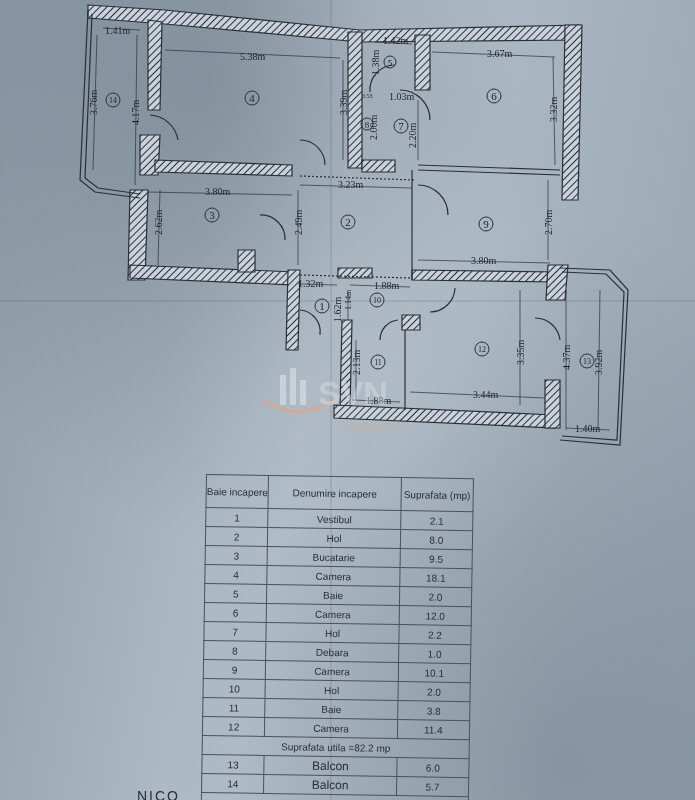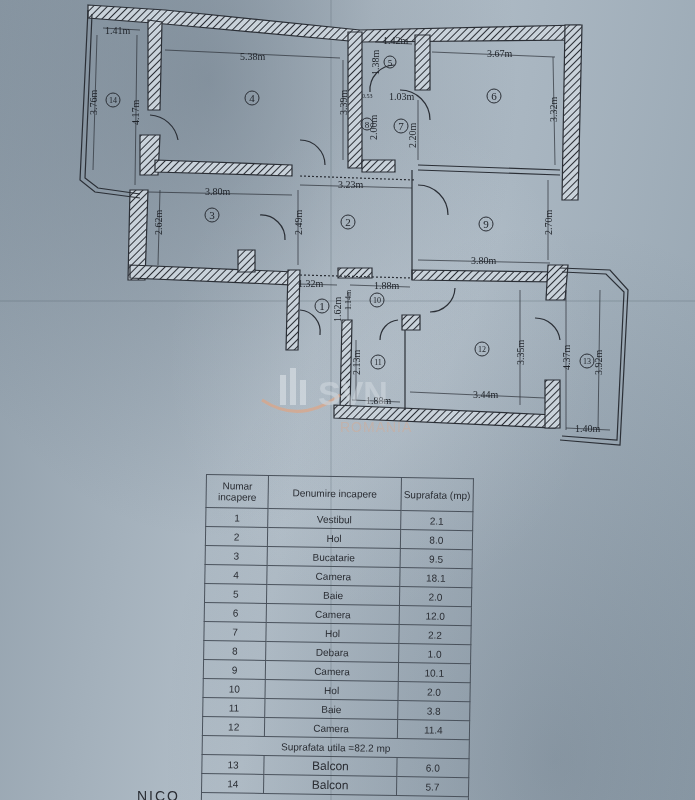--- a/index.html
+++ b/index.html
@@ -237,21 +237,21 @@
     <path d="M262,400 Q300,425 340,395" stroke="#e8a27a" stroke-width="3" fill="none"></path>
     <text x="318" y="405" style="font-family:'Liberation Sans',sans-serif;font-size:34px;font-weight:bold;fill:#dde3e8;opacity:0.7">SVN</text>
     <text x="340" y="432" class="watermark-text">ROMANIA</text>
   </g>
 </svg>
 
 <div id="table-wrap">
   <table>
     <thead>
       <tr>
-        <th class="c1">Numar incapere</th>
+        <th class="c1">Baie incapere</th>
         <th class="c2">Denumire incapere</th>
         <th class="c3">Suprafata (mp)</th>
       </tr>
     </thead>
     <tbody>
       <tr>
           <td class="c1">1</td>
           <td class="c2">Vestibul</td>
           <td class="c3">2.1</td>
         </tr>

